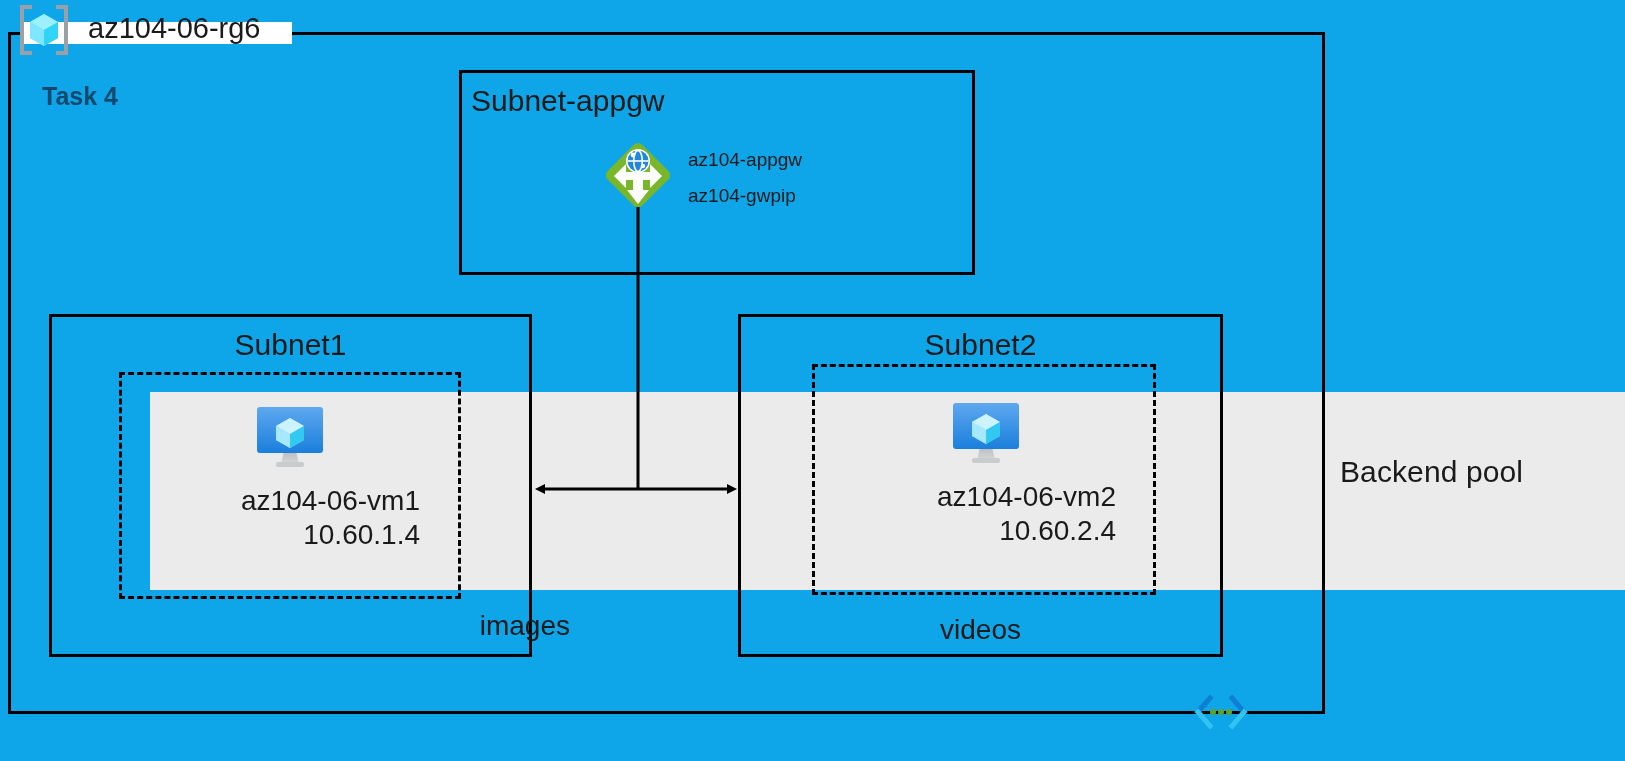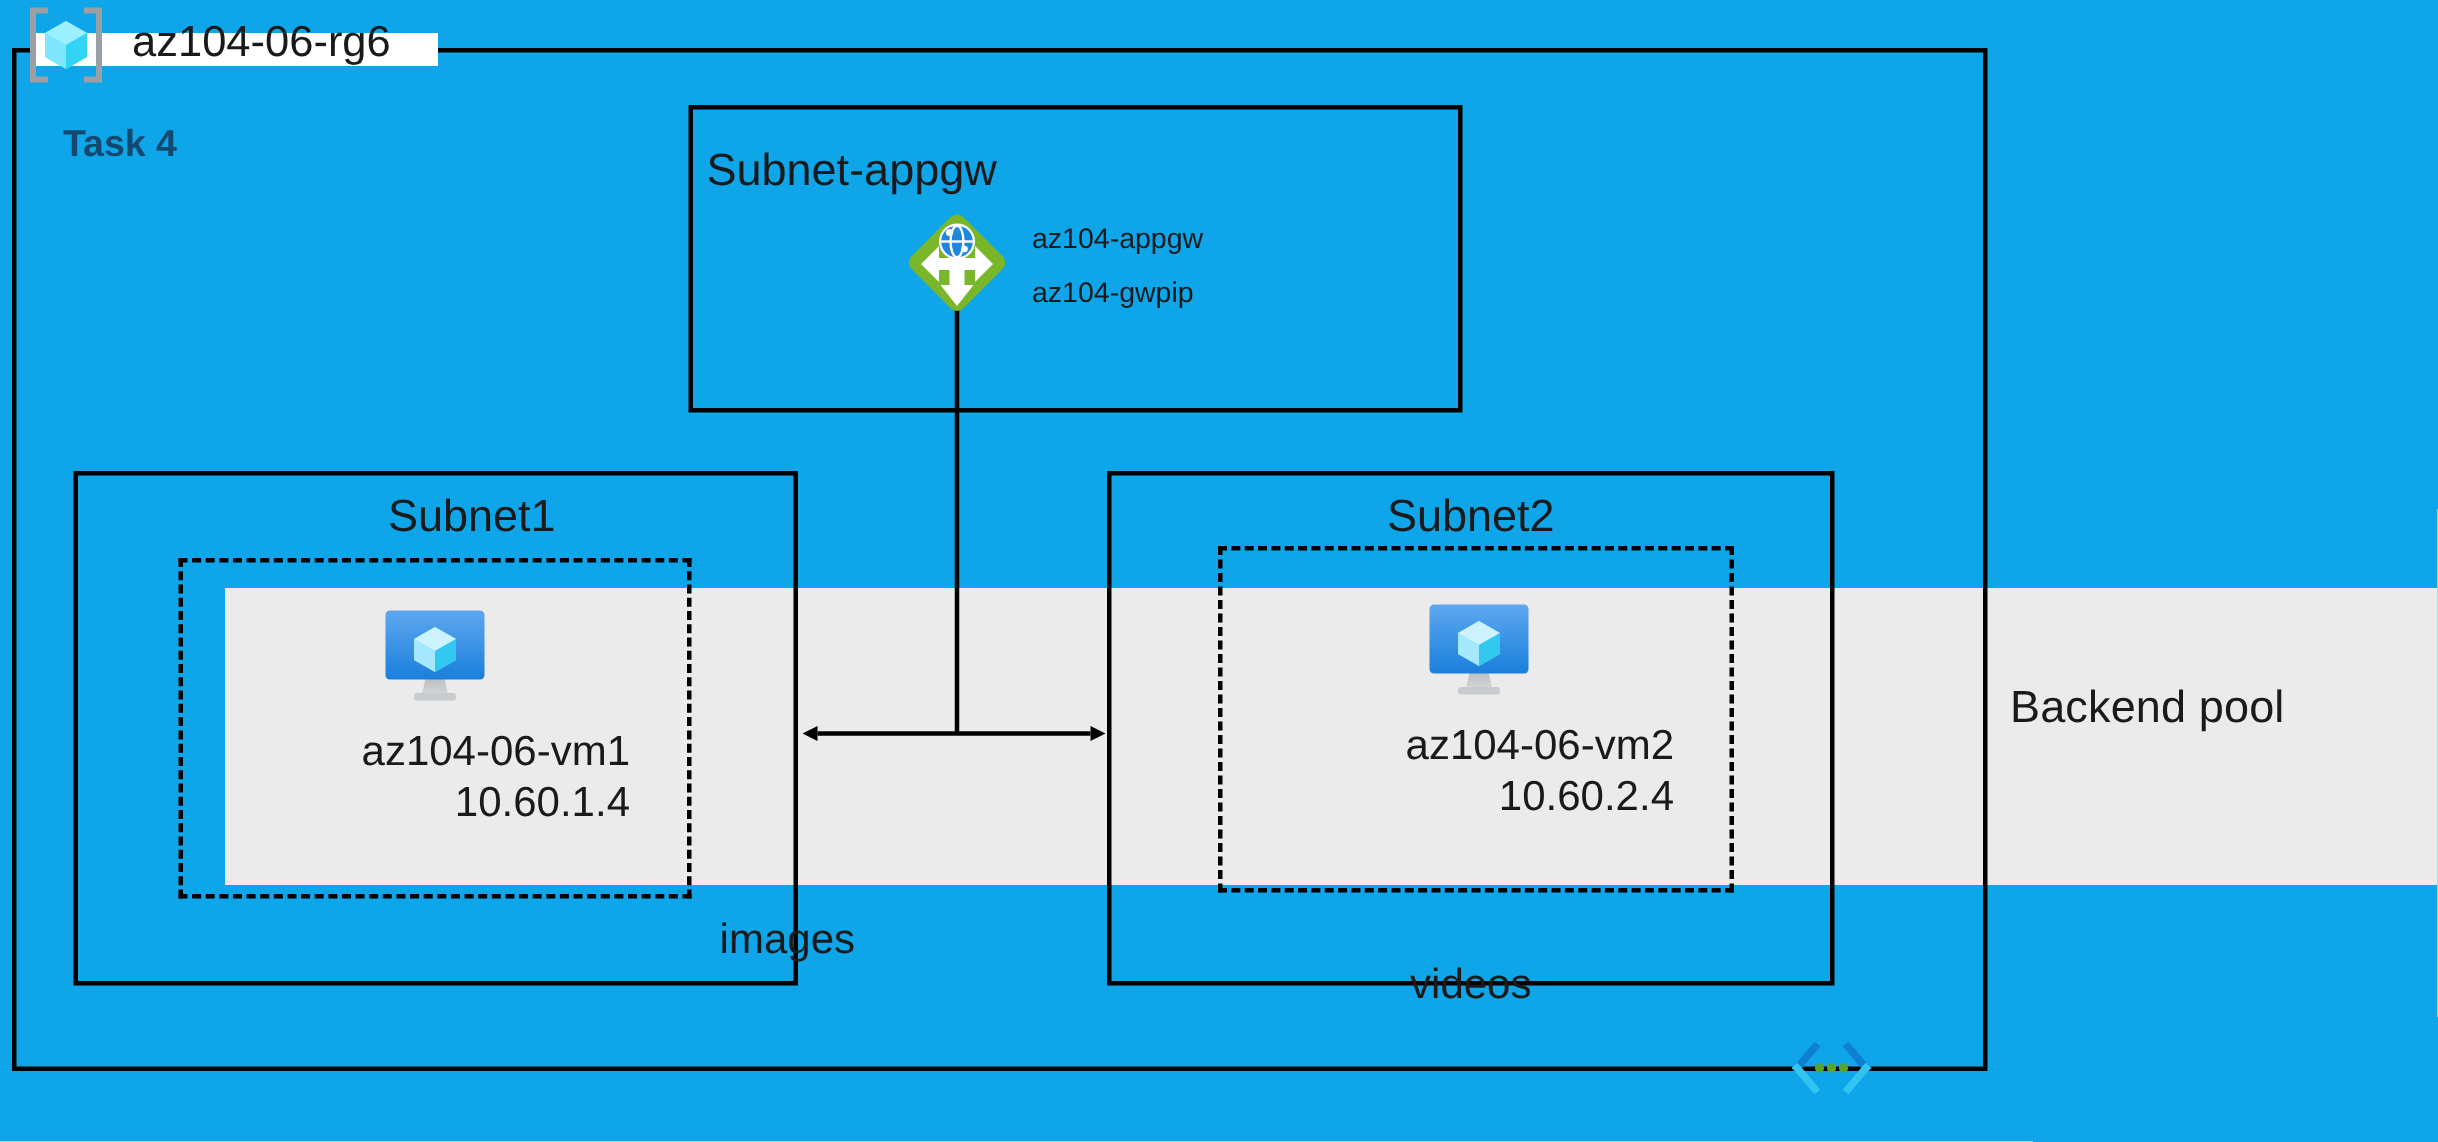--- a/index.html
+++ b/index.html
@@ -94,22 +94,22 @@
   .subnet-appgw  { left: 459px;  top: 70px;  width: 516px; height: 205px; }
   .subnet-one    { left: 49px;   top: 314px; width: 483px; height: 343px; }
   .subnet-two    { left: 738px;  top: 314px; width: 485px; height: 343px; }
 
   .subnet-title {
     position: absolute;
     font-size: 30px;
     color: #1a1a1a;
     white-space: nowrap;
   }
-  .title-appgw { left: 471px; top: 97px; }
-  .title-sn1   { left: 49px;  top: 328px; width: 483px; text-align: center; padding-left: 24px; }
+  .title-appgw { left: 471px; top: 84px; }
+  .title-sn1   { left: 49px;  top: 328px; width: 483px; text-align: center; }
   .title-sn2   { left: 738px; top: 328px; width: 485px; text-align: center; }
 
   
   .dashed-box {
     position: absolute;
     border: 3px dashed #000000;
     box-sizing: border-box;
     background: transparent;
   }
   .dashed-one { left: 119px; top: 372px; width: 342px; height: 227px; }
@@ -138,21 +138,21 @@
   }
 
   
   .subnet-footer {
     position: absolute;
     font-size: 28px;
     color: #1a1a1a;
     white-space: nowrap;
   }
   .footer-sn1 { left: 49px;  top: 610px; width: 521px; text-align: right; }
-  .footer-sn2 { left: 738px; top: 614px; width: 485px; text-align: center; margin-top: 26px; }
+  .footer-sn2 { left: 738px; top: 614px; width: 485px; text-align: center; }
 
   
   .appgw-node {
     position: absolute;
     left: 600px;
     top: 138px;
   }
   .appgw-icon {
     position: absolute;
     left: 0;

